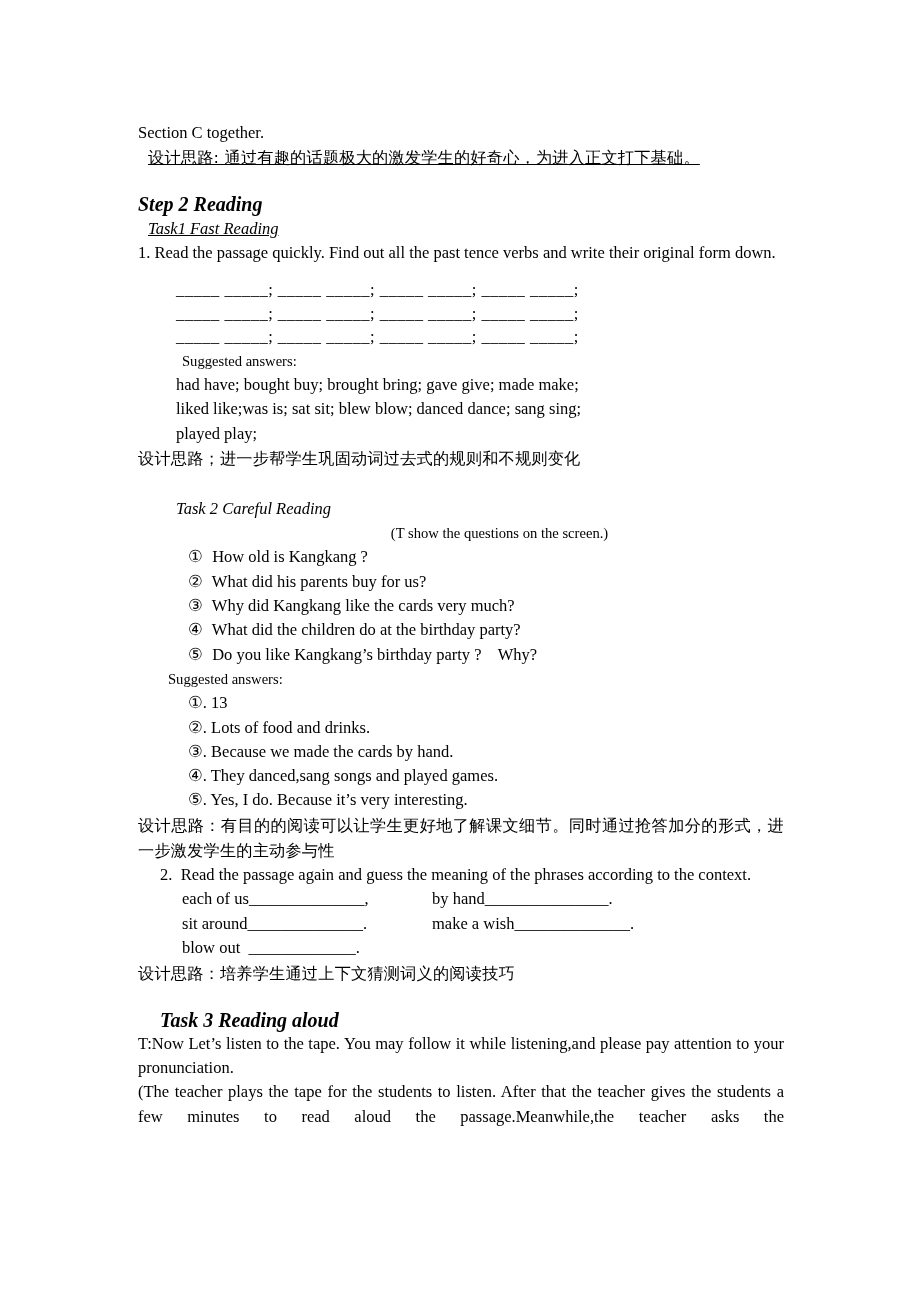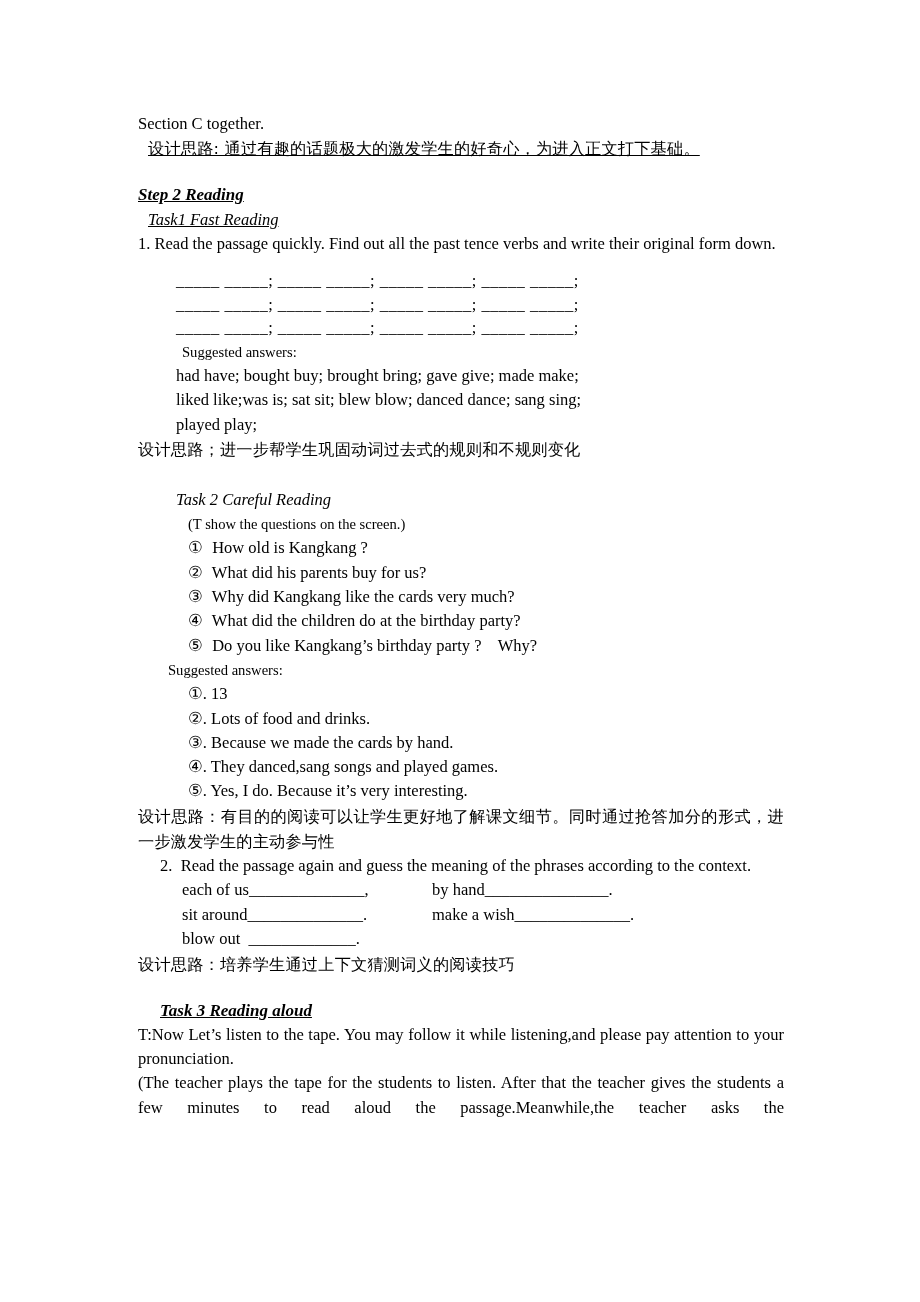--- a/index.html
+++ b/index.html
@@ -11,56 +11,55 @@
     width: 920px;
     height: 1302px;
     position: relative;
     font-family: "Liberation Serif", "DejaVu Serif", serif;
     color: #000000;
     -webkit-font-smoothing: antialiased;
   }
   .page {
     position: absolute;
     left: 138px;
-    top: 112px;
+    top: 121px;
     width: 646px;
   }
   .ln {
     font-size: 16.5px;
     line-height: 24.3px;
     white-space: pre-wrap;
   }
   .cn {
     font-family: "DejaVu Sans", "Liberation Sans", sans-serif;
     font-size: 16.2px;
     line-height: 25px;
     letter-spacing: 0.2px;
   }
   .gap-sm { height: 13px; }
   .gap-md { height: 22px; }
   .gap-lg { height: 26px; }
 
   .bold-ital {
     font-weight: bold;
     font-style: italic;
-    font-size: 17px;
-    text-decoration: underline;
+    font-size: 20px;
   }
   .ital { font-style: italic; }
 
   .small { font-size: 14.6px; }
 
   
   .i-0  { margin-left: 0; }
   .i-10 { margin-left: 10px; text-decoration: underline; }
   .i-22 { margin-left: 22px; }
   .i-30 { margin-left: 30px; }
   .i-38 { margin-left: 38px; }
   .i-44 { margin-left: 44px; }
-  .i-50 { margin-left: 50px; }
+  .i-50 { margin-left: 77px; text-align: center; }
 
   
   .hang {
     padding-left: 22px;
     text-indent: -22px;
   }
   .hang2 {
     margin-left: 22px;
     padding-left: 26px;
     text-indent: -26px;

